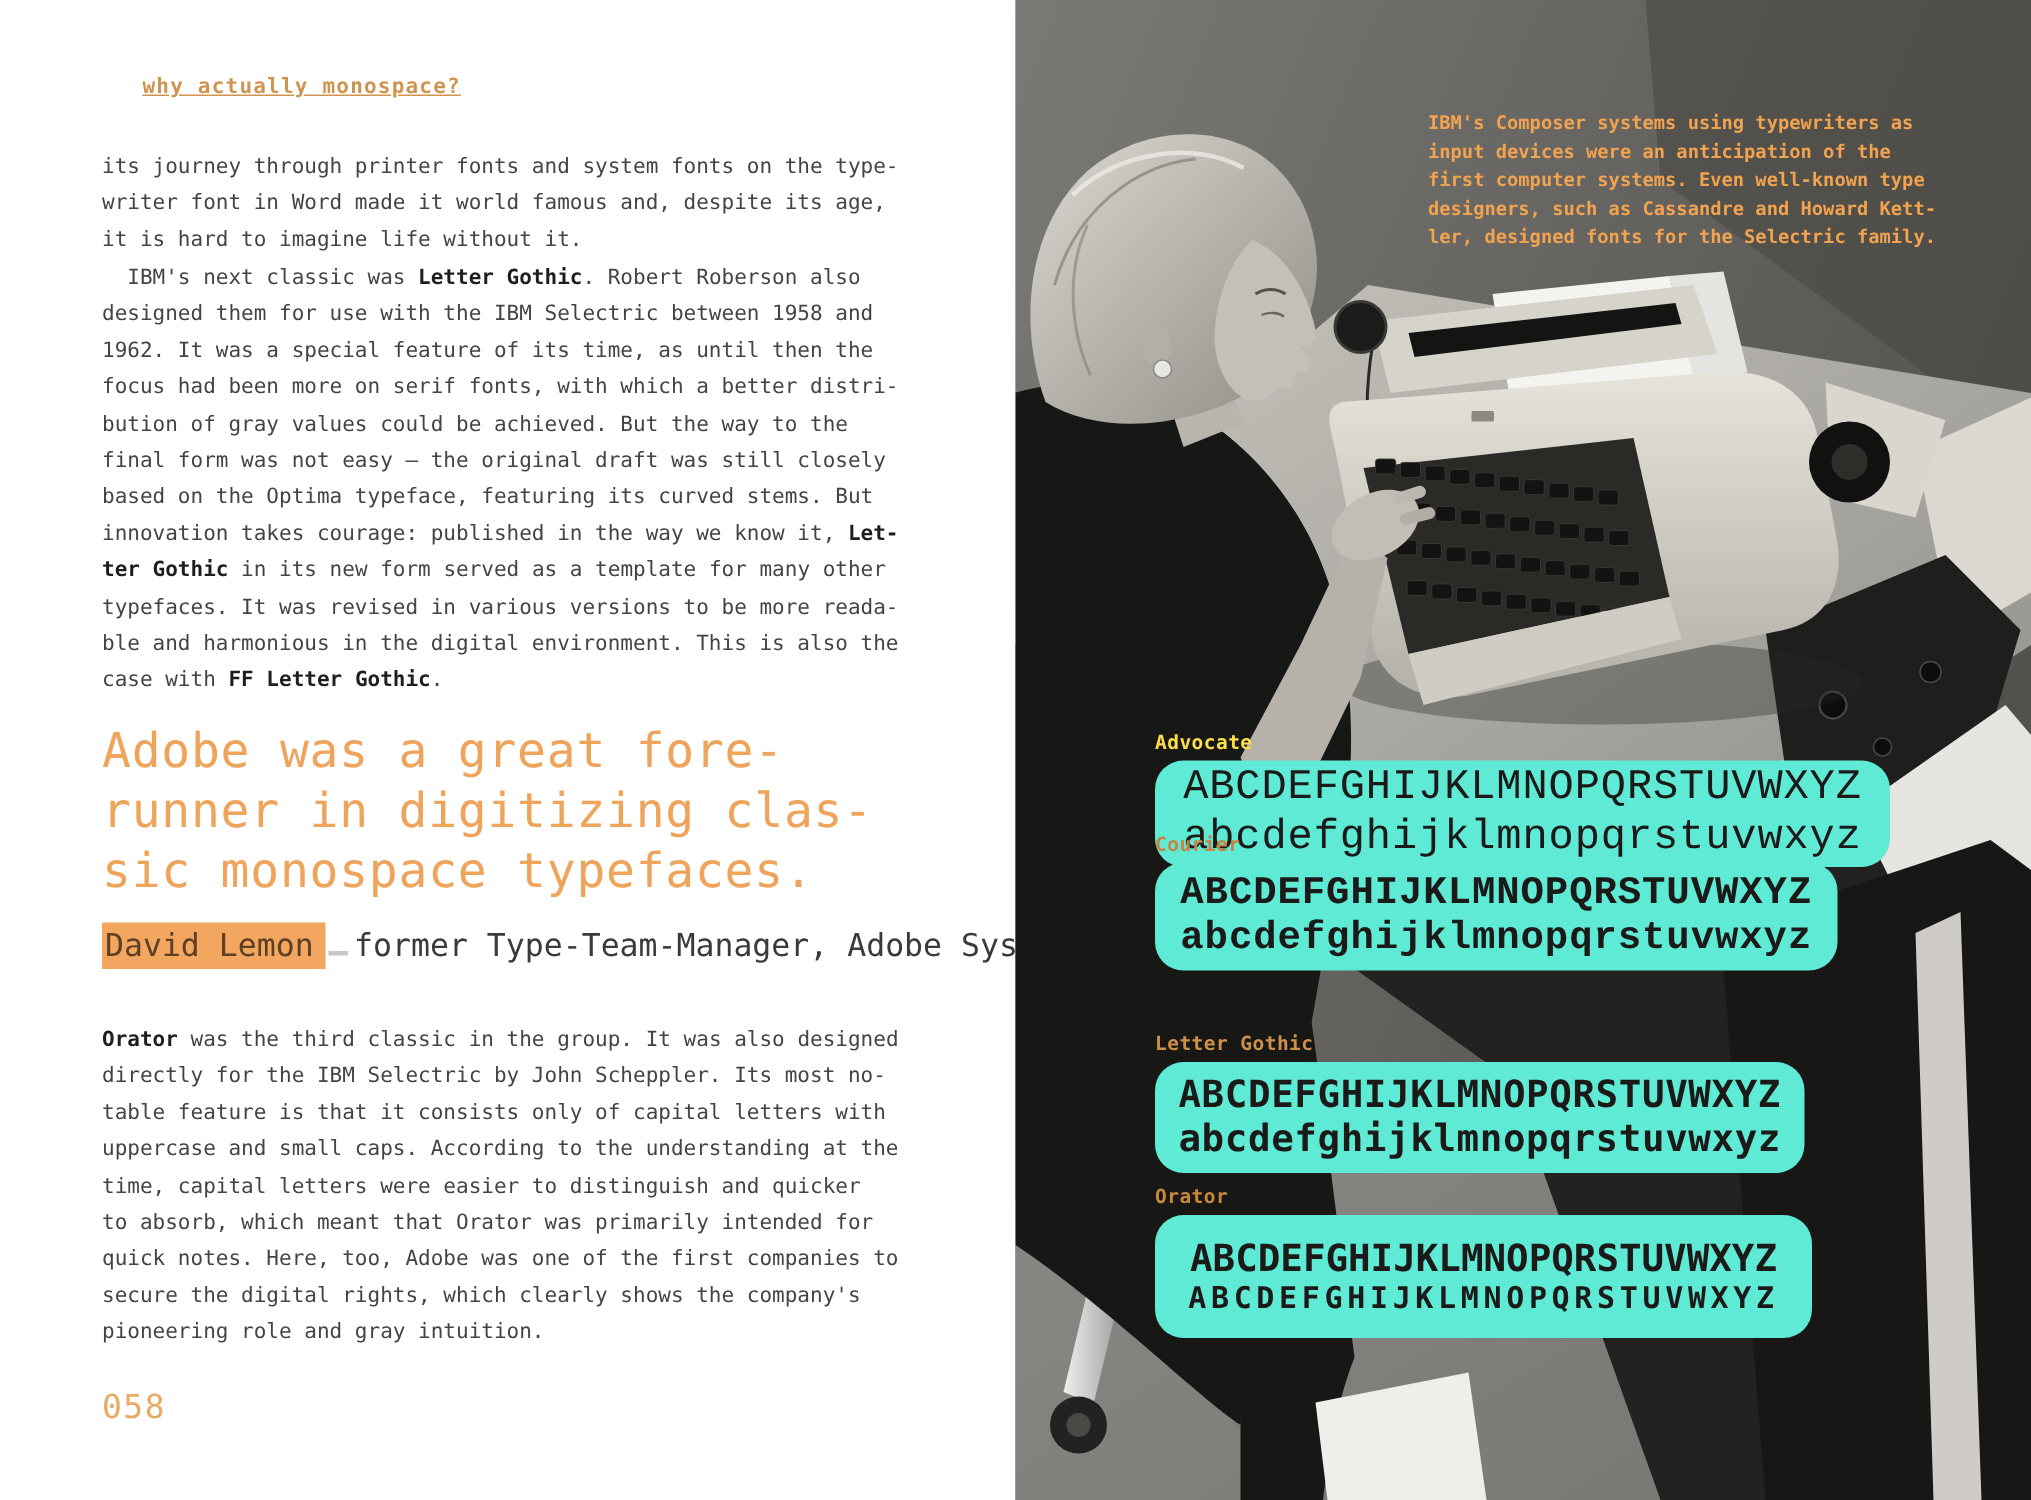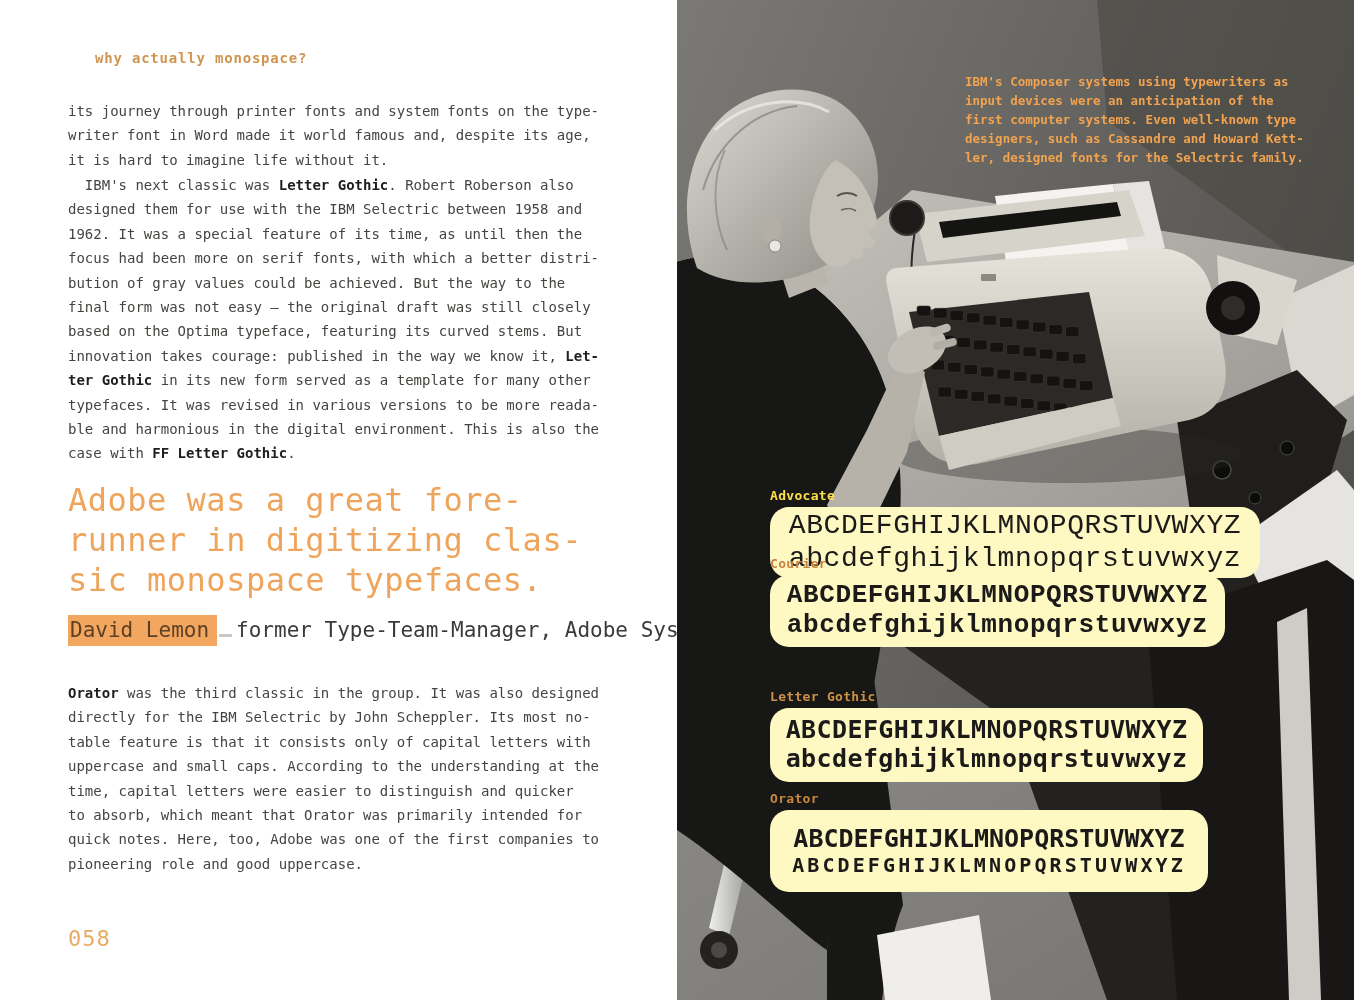--- a/index.html
+++ b/index.html
@@ -1,45 +1,45 @@
 <!DOCTYPE html>
 <html><head>
 <meta charset="utf-8">
 <style>
   html,body{margin:0;padding:0;background:#ffffff;}
   .spread{position:relative;width:1354px;height:1000px;background:#ffffff;overflow:hidden;
           font-family:"DejaVu Sans Mono",monospace;}
   
   .page-left{position:absolute;left:0;top:0;width:677px;height:1000px;background:#ffffff;}
   .kicker{position:absolute;left:95px;top:50px;font-size:14px;font-weight:bold;
-          letter-spacing:.8px;color:#cf9550;white-space:pre;}
+          letter-spacing:.8px;color:#cf9550;white-space:pre;text-decoration:underline;}
   .body-block{position:absolute;left:68px;font-size:14px;line-height:24.4px;color:#454440;}
   .body-block .ln{white-space:pre;}
   .body-block .b{font-weight:bold;color:#1f1e1c;}
   .p1{top:99px;}
   .p2{top:173px;}
   .p3{top:681px;}
   .pullquote{position:absolute;left:68px;top:480px;font-size:32px;line-height:40px;
              letter-spacing:.5px;color:#efa45c;}
   .pullquote .ln{white-space:pre;}
   .byline{position:absolute;left:68px;top:618px;font-size:21px;color:#3a3a38;white-space:pre;}
   .hl{background:#f2a65f;color:#5d3f24;padding:3px 8px 4px 2px;}
   .hl-underscore{display:inline-block;width:13px;height:3px;background:#c9c7c4;
                  margin-left:2px;margin-right:4px;}
   .pagenum{position:absolute;left:68px;top:926px;font-size:22px;letter-spacing:1px;color:#e8ab66;}
   
   .page-right{position:absolute;left:677px;top:0;width:677px;height:1000px;background:#6b6965;}
   .photo{position:absolute;left:0;top:0;}
   .photo-caption{position:absolute;left:275px;top:72px;width:350px;font-size:12.5px;
                  font-weight:bold;line-height:19px;color:#f2a34f;}
-  .photo-caption .ln{white-space:pre;margin-left:13px;}
+  .photo-caption .ln{white-space:pre;}
   
   .specimen{position:absolute;left:93px;}
   .spec-label{font-size:13px;font-weight:bold;letter-spacing:.3px;margin-bottom:4px;white-space:pre;}
-  .spec-box{background:#fef9c3;color:#1b1a18;display:flex;flex-direction:column;
+  .spec-box{background:#5eead4;color:#1b1a18;display:flex;flex-direction:column;
             justify-content:center;align-items:center;overflow:hidden;border-radius:19px;}
   .spec-box .spec-line{white-space:pre;line-height:1.15;}
   .s1{top:488px;}  .s1 .spec-box{width:490px;height:71px;font-family:"Liberation Mono",monospace;
        font-size:28px;letter-spacing:.6px;}
   .s2{top:556px;}  .s2 .spec-box{width:455px;height:72px;font-family:"Liberation Mono",monospace;
        font-size:26px;font-weight:bold;letter-spacing:.6px;}
   .s3{top:689px;}  .s3 .spec-box{width:433px;height:74px;font-family:"DejaVu Sans Mono",monospace;
        font-size:25px;font-weight:bold;letter-spacing:.4px;}
   .s4{top:791px;}  .s4 .spec-box{width:438px;height:82px;font-family:"DejaVu Sans Mono",monospace;
        font-size:25px;font-weight:bold;}
@@ -83,21 +83,22 @@
     <div class="byline"><span class="hl">David Lemon</span><span class="hl-underscore"></span><span class="byline-rest">former Type-Team-Manager, Adobe Systems</span></div>
 
     <div class="body-block p3">
         <div class="ln"><span class="b">Orator</span><span> was the third classic in the group. It was also designed</span></div>
         <div class="ln">directly for the IBM Selectric by John Scheppler. Its most no-</div>
         <div class="ln">table feature is that it consists only of capital letters with</div>
         <div class="ln">uppercase and small caps. According to the understanding at the</div>
         <div class="ln">time, capital letters were easier to distinguish and quicker</div>
         <div class="ln">to absorb, which meant that Orator was primarily intended for</div>
         <div class="ln">quick notes. Here, too, Adobe was one of the first companies to</div>
-        <div class="ln">pioneering role and good uppercase.</div>
+        <div class="ln">secure the digital rights, which clearly shows the company's</div>
+        <div class="ln">pioneering role and gray intuition.</div>
       </div>
 
     <div class="pagenum">058</div>
   </section>
 
   <section class="page-right">
 
     <svg class="photo" width="677" height="1000" viewBox="0 0 677 1000">
       <defs>
         <linearGradient id="wallG" x1="0" y1="0" x2="1" y2="0.6">

